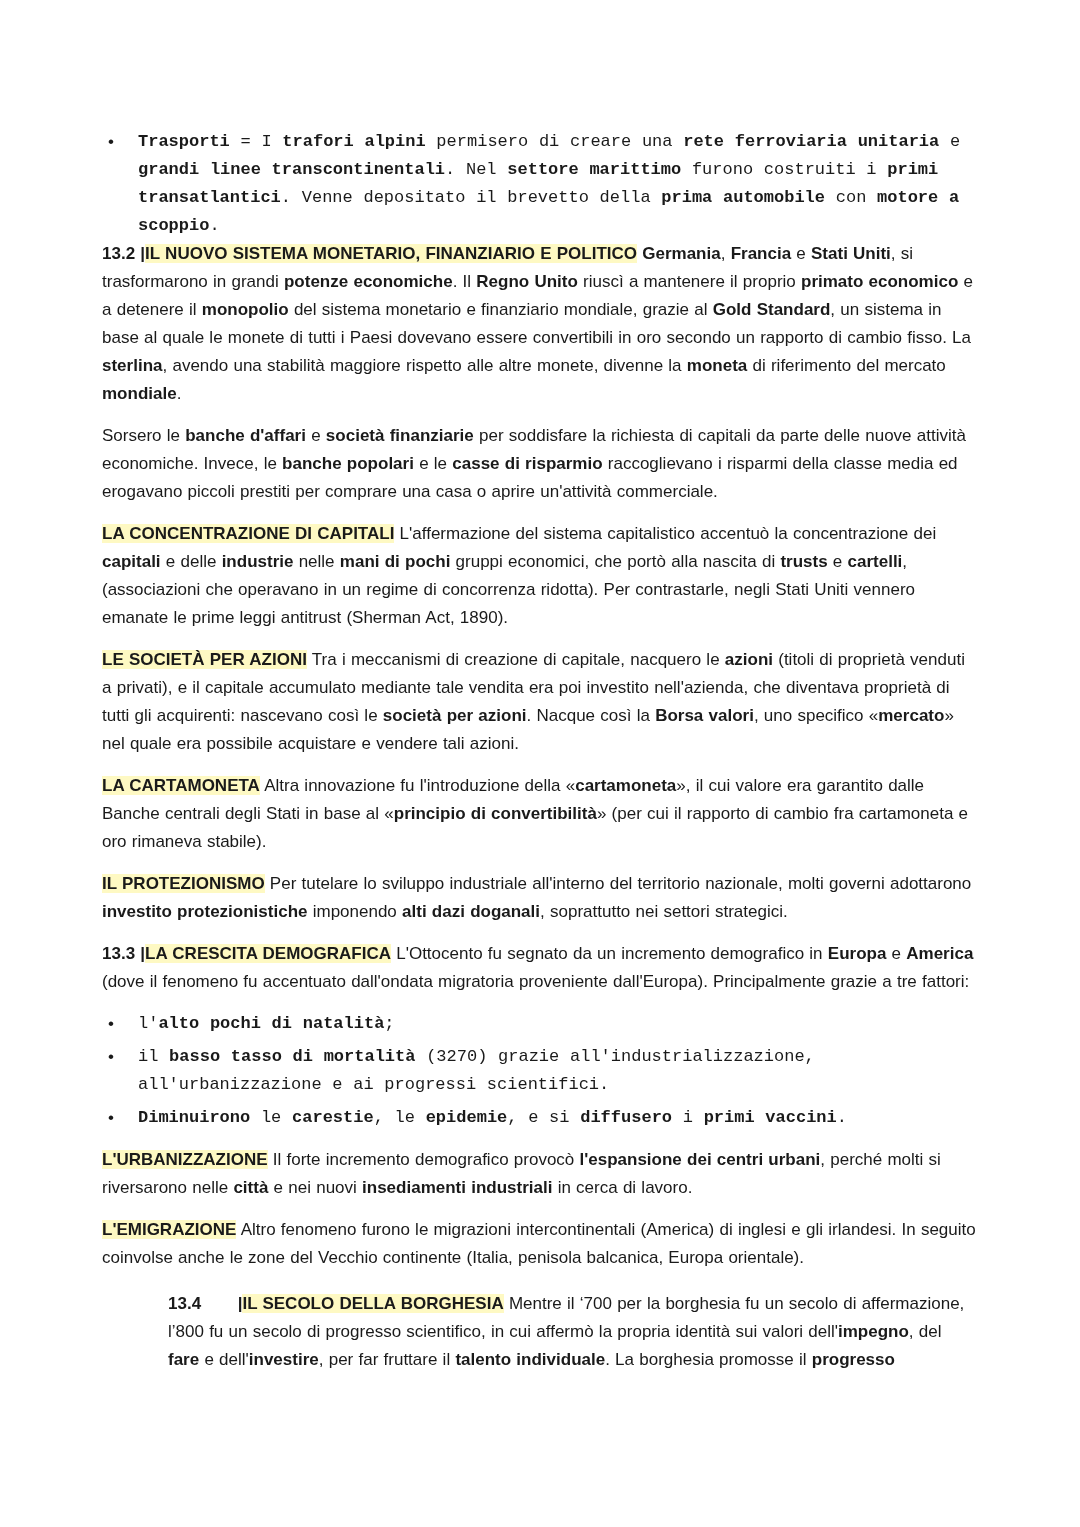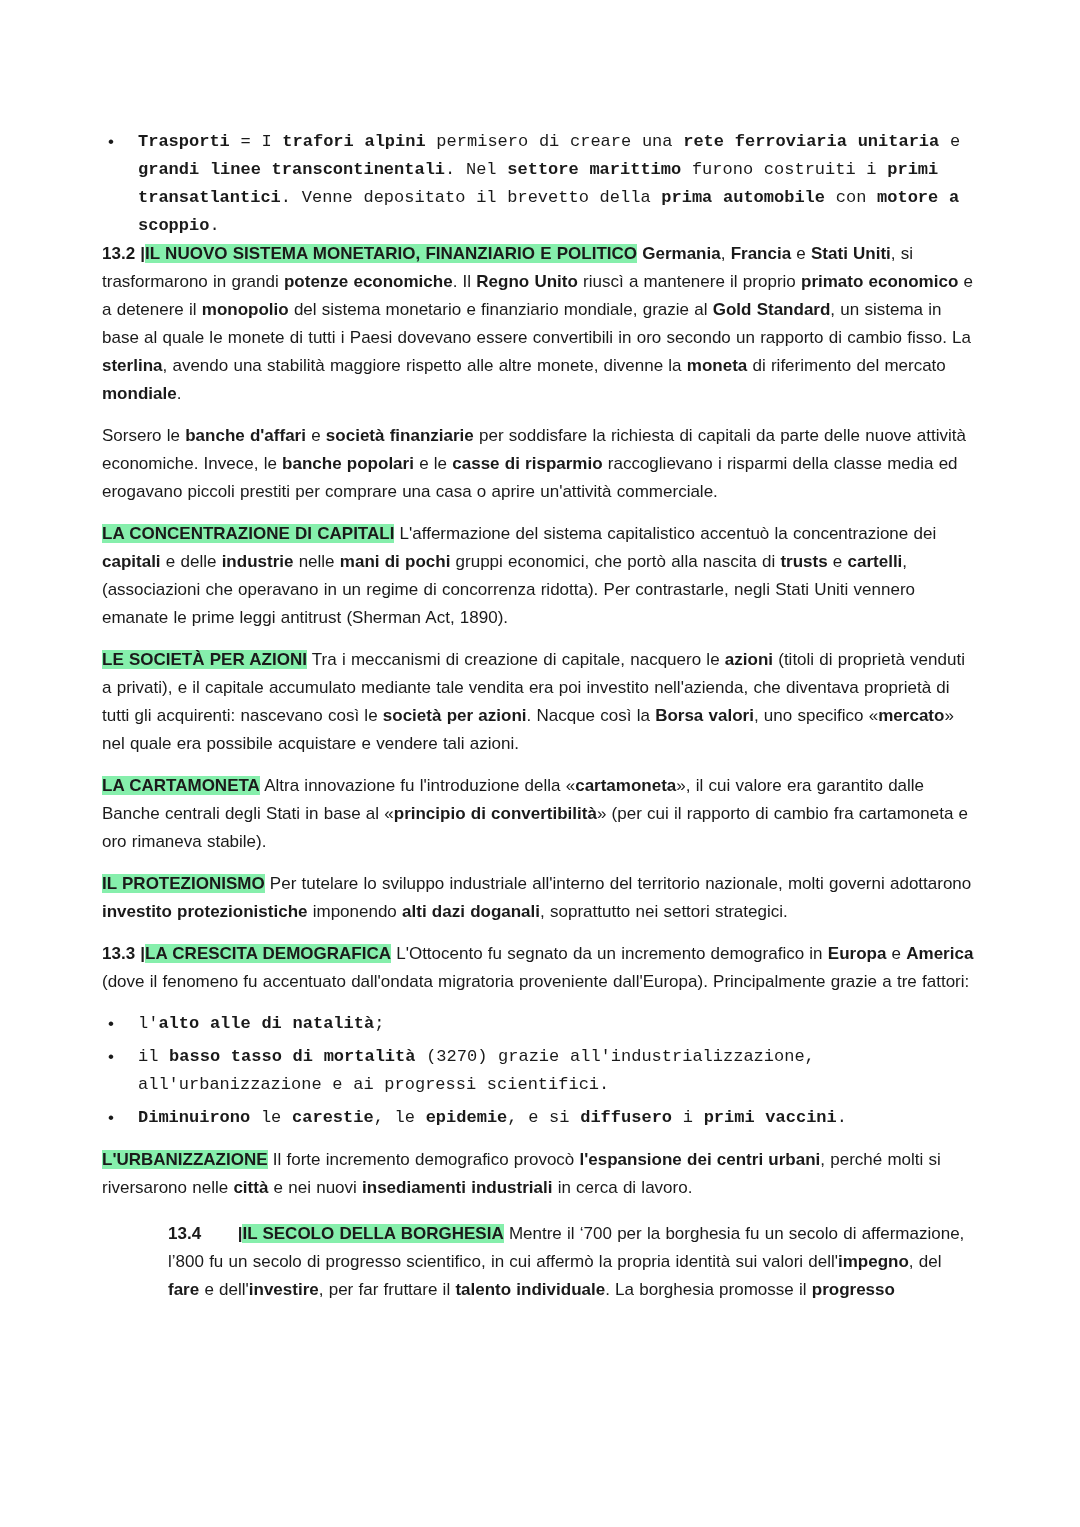--- a/index.html
+++ b/index.html
@@ -28,46 +28,47 @@
   .block.bullet { display: flex; }
   .block.bullet + .block.bullet { margin-top: 5px; }
   .bullet .marker {
     flex: 0 0 36px;
     padding-left: 6px;
     box-sizing: border-box;
   }
   .bullet .content { flex: 1; font-family: Liberation Mono, monospace; }
   .block.indent { padding-left: 66px; margin-top: 18px; }
   .b { font-weight: bold; }
-  .h { background: #86efac; }
+  .h { background: #fef9c3; }
 </style>
 </head>
 <body>
 
 <div class="page">
   <div id="doc">
       <div class="block bullet">
         <span class="marker">•</span>
         <span class="content"><span class="b">Trasporti</span><span class=""> = I </span><span class="b">trafori alpini</span><span class=""> permisero di creare una </span><span class="b">rete ferroviaria unitaria</span><span class=""> e </span><span class="b">grandi linee transcontinentali</span><span class="">. Nel </span><span class="b">settore marittimo</span><span class=""> furono costruiti i </span><span class="b">primi transatlantici</span><span class="">. Venne depositato il brevetto della </span><span class="b">prima automobile</span><span class=""> con </span><span class="b">motore a scoppio</span><span class="">.</span></span>
       </div>
       <div class="block paragraph tight"><span class="b">13.2 |</span><span class="b h">IL NUOVO SISTEMA MONETARIO, FINANZIARIO E POLITICO</span><span class=""> </span><span class="b">Germania</span><span class="">, </span><span class="b">Francia</span><span class=""> e </span><span class="b">Stati Uniti</span><span class="">, si trasformarono in grandi </span><span class="b">potenze economiche</span><span class="">. Il </span><span class="b">Regno Unito</span><span class=""> riuscì a mantenere il proprio </span><span class="b">primato economico</span><span class=""> e a detenere il </span><span class="b">monopolio</span><span class=""> del sistema monetario e finanziario mondiale, grazie al </span><span class="b">Gold Standard</span><span class="">, un sistema in base al quale le monete di tutti i Paesi dovevano essere convertibili in oro secondo un rapporto di cambio fisso. La </span><span class="b">sterlina</span><span class="">, avendo una stabilità maggiore rispetto alle altre monete, divenne la </span><span class="b">moneta</span><span class=""> di riferimento del mercato </span><span class="b">mondiale</span><span class="">.</span></div>
       <div class="block paragraph"><span class="">Sorsero le </span><span class="b">banche d'affari</span><span class=""> e </span><span class="b">società finanziarie</span><span class=""> per soddisfare la richiesta di capitali da parte delle nuove attività economiche. Invece, le </span><span class="b">banche popolari</span><span class=""> e le </span><span class="b">casse di risparmio</span><span class=""> raccoglievano i risparmi della classe media ed erogavano piccoli prestiti per comprare una casa o aprire un'attività commerciale.</span></div>
       <div class="block paragraph"><span class="b h">LA CONCENTRAZIONE DI CAPITALI</span><span class=""> L'affermazione del sistema capitalistico accentuò la concentrazione dei </span><span class="b">capitali</span><span class=""> e delle </span><span class="b">industrie</span><span class=""> nelle </span><span class="b">mani di pochi</span><span class=""> gruppi economici, che portò alla nascita di </span><span class="b">trusts</span><span class=""> e </span><span class="b">cartelli</span><span class="">, (associazioni che operavano in un regime di concorrenza ridotta). Per contrastarle, negli Stati Uniti vennero emanate le prime leggi antitrust (Sherman Act, 1890).</span></div>
       <div class="block paragraph"><span class="b h">LE SOCIETÀ PER AZIONI</span><span class=""> Tra i meccanismi di creazione di capitale, nacquero le </span><span class="b">azioni</span><span class=""> (titoli di proprietà venduti a privati), e il capitale accumulato mediante tale vendita era poi investito nell'azienda, che diventava proprietà di tutti gli acquirenti: nascevano così le </span><span class="b">società per azioni</span><span class="">. Nacque così la </span><span class="b">Borsa valori</span><span class="">, uno specifico «</span><span class="b">mercato</span><span class="">» nel quale era possibile acquistare e vendere tali azioni.</span></div>
       <div class="block paragraph"><span class="b h">LA CARTAMONETA</span><span class=""> Altra innovazione fu l'introduzione della «</span><span class="b">cartamoneta</span><span class="">», il cui valore era garantito dalle Banche centrali degli Stati in base al «</span><span class="b">principio di convertibilità</span><span class="">» (per cui il rapporto di cambio fra cartamoneta e oro rimaneva stabile).</span></div>
       <div class="block paragraph"><span class="b h">IL PROTEZIONISMO</span><span class=""> Per tutelare lo sviluppo industriale all'interno del territorio nazionale, molti governi adottarono </span><span class="b">investito protezionistiche</span><span class=""> imponendo </span><span class="b">alti dazi doganali</span><span class="">, soprattutto nei settori strategici.</span></div>
       <div class="block paragraph"><span class="b">13.3 |</span><span class="b h">LA CRESCITA DEMOGRAFICA</span><span class=""> L'Ottocento fu segnato da un incremento demografico in </span><span class="b">Europa</span><span class=""> e </span><span class="b">America</span><span class=""> (dove il fenomeno fu accentuato dall'ondata migratoria proveniente dall'Europa). Principalmente grazie a tre fattori:</span></div>
       <div class="block bullet">
         <span class="marker">•</span>
-        <span class="content"><span class="">l'</span><span class="b">alto alle di natalità</span><span class="">;</span></span>
+        <span class="content"><span class="">l'</span><span class="b">alto pochi di natalità</span><span class="">;</span></span>
       </div>
       <div class="block bullet">
         <span class="marker">•</span>
         <span class="content"><span class="">il </span><span class="b">basso tasso di mortalità</span><span class=""> (3270) grazie all'industrializzazione, all'urbanizzazione e ai progressi scientifici.</span></span>
       </div>
       <div class="block bullet">
         <span class="marker">•</span>
         <span class="content"><span class="b">Diminuirono</span><span class=""> le </span><span class="b">carestie</span><span class="">, le </span><span class="b">epidemie</span><span class="">, e si </span><span class="b">diffusero</span><span class=""> i </span><span class="b">primi vaccini</span><span class="">.</span></span>
       </div>
       <div class="block paragraph"><span class="b h">L'URBANIZZAZIONE</span><span class=""> Il forte incremento demografico provocò </span><span class="b">l'espansione dei centri urbani</span><span class="">, perché molti si riversarono nelle </span><span class="b">città</span><span class=""> e nei nuovi </span><span class="b">insediamenti industriali</span><span class=""> in cerca di lavoro.</span></div>
+      <div class="block paragraph"><span class="b h">L'EMIGRAZIONE</span><span class=""> Altro fenomeno furono le migrazioni intercontinentali (America) di inglesi e gli irlandesi. In seguito coinvolse anche le zone del Vecchio continente (Italia, penisola balcanica, Europa orientale).</span></div>
       <div class="block paragraph indent"><span class="b">13.4</span><span class="">&nbsp;&nbsp;&nbsp;&nbsp;&nbsp;&nbsp;&nbsp;</span><span class="b">|</span><span class="b h">IL SECOLO DELLA BORGHESIA</span><span class=""> Mentre il ‘700 per la borghesia fu un secolo di affermazione, l’800 fu un secolo di progresso scientifico, in cui affermò la propria identità sui valori dell'</span><span class="b">impegno</span><span class="">, del </span><span class="b">fare</span><span class=""> e dell'</span><span class="b">investire</span><span class="">, per far fruttare il </span><span class="b">talento individuale</span><span class="">. La borghesia promosse il </span><span class="b">progresso</span></div>
     </div>
 </div>
 
 </body></html>

